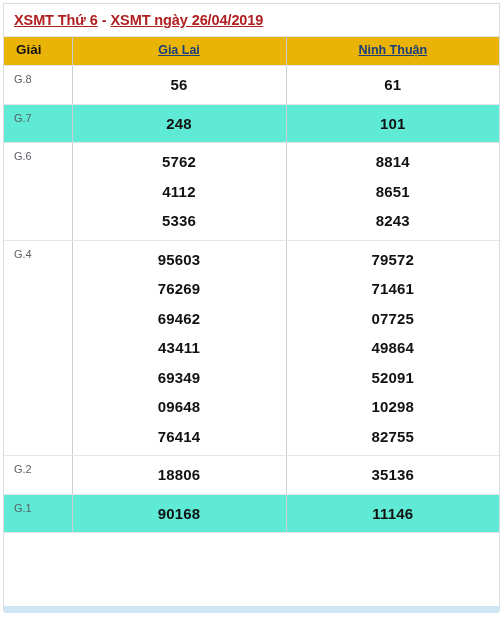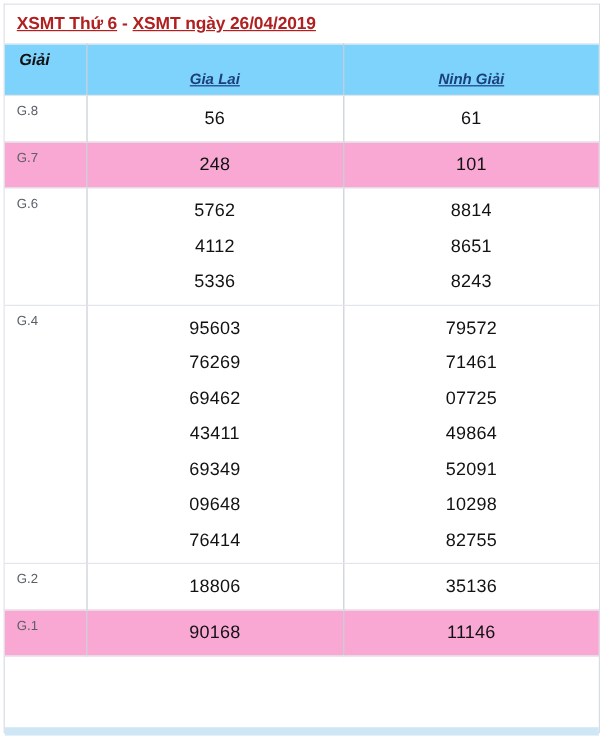--- a/index.html
+++ b/index.html
@@ -77,22 +77,21 @@
   table.result th.prize-head,
   table.result td.prize-cell {
     border-right: 1px solid #c9ced6;
   }
   table.result th.prov-head-1,
   table.result td.num-cell-1 {
     border-right: 1px solid #c9ced6;
   }
 
   thead tr {
-    background: #7dd3fc;
-    font-style: italic;
+    background: #eab308;
   }
   thead th {
     height: 28px;
     border-top: 1px solid #d8dde3;
     border-bottom: 1px solid #d8dde3;
   }
   .prize-head-label {
     display: block;
     padding-left: 12px;
     text-align: left;
@@ -102,44 +101,43 @@
     line-height: 26px;
   }
   .prov-link {
     display: block;
     text-align: center;
     font-size: 12.5px;
     font-weight: bold;
     color: #1b3f7a;
     text-decoration: underline;
     line-height: 26px;
-    margin-top: 16px;
-  }
-
-  tbody tr.shade { background: #f9a8d4; }
+  }
+
+  tbody tr.shade { background: #5eead4; }
   tbody tr.plain { background: #ffffff; }
 
   .prize-label {
     display: block;
     padding: 6px 0 0 10px;
     font-size: 11px;
     color: #5a5f66;
     line-height: 14px;
     text-align: left;
   }
 
   .num-stack {
     display: block;
     padding: 4px 0 4px 0;
   }
   .num {
     display: block;
     text-align: center;
     font-size: 15px;
-    font-weight: normal;
+    font-weight: bold;
     color: #121212;
     line-height: 29.5px;
     letter-spacing: 0.2px;
   }
 
   .bottom-strip {
     position: absolute;
     left: 4px;
     bottom: 4px;
     width: 495px;
@@ -165,21 +163,21 @@
       </colgroup>
       <thead>
         <tr>
           <th class="prize-head">
             <span class="prize-head-label">Giải</span>
           </th>
           <th class="prov-head-1">
             <span class="prov-link">Gia Lai</span>
           </th>
           <th class="prov-head-2">
-            <span class="prov-link">Ninh Giải</span>
+            <span class="prov-link">Ninh Thuận</span>
           </th>
         </tr>
       </thead>
       <tbody id="results-body">
           <tr class="plain">
             <td class="prize-cell">
               <span class="prize-label">G.8</span>
             </td>
             <td class="num-cell-1">
               <span class="num-stack">

